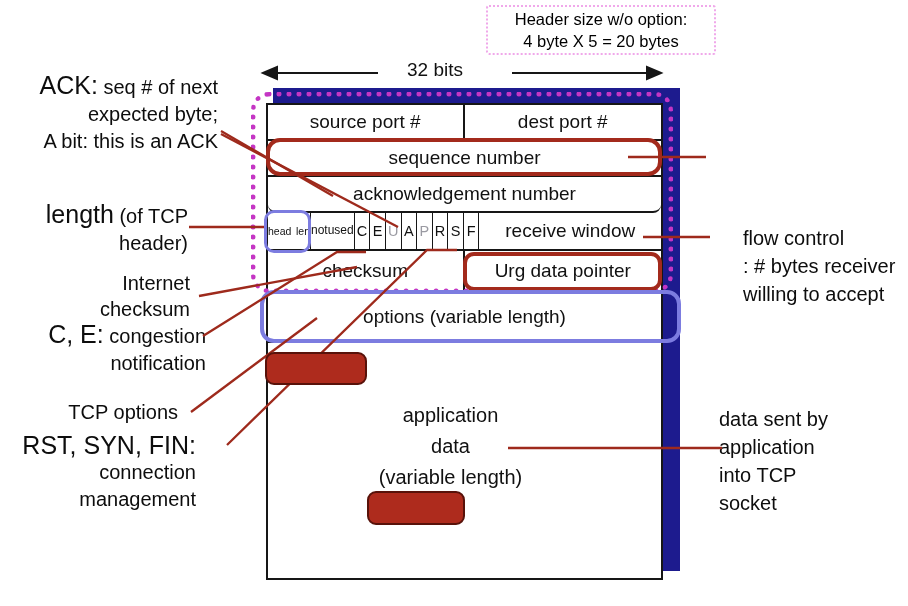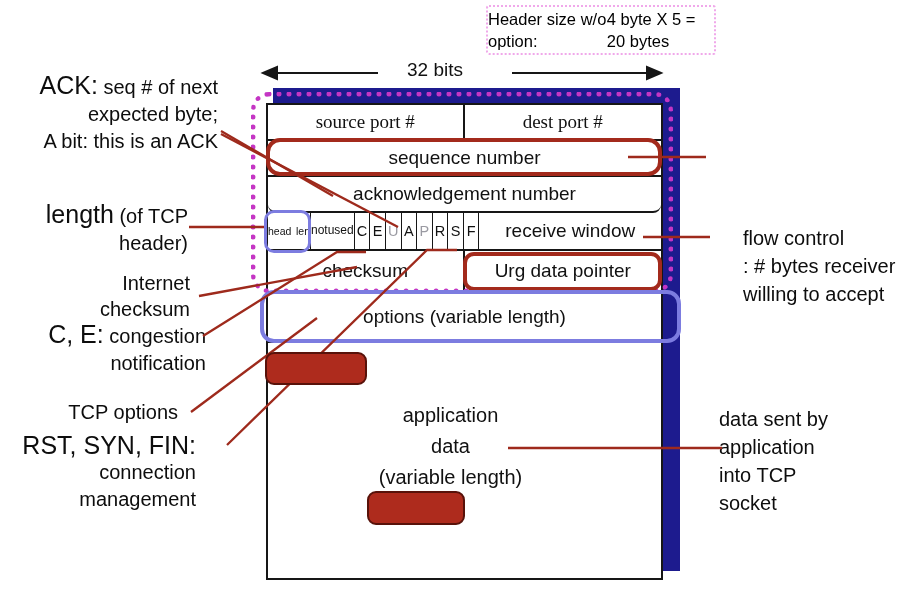--- a/index.html
+++ b/index.html
@@ -5,21 +5,21 @@
   html,body{margin:0;padding:0;background:#fff;}
   .canvas{position:relative;width:908px;height:606px;background:#fff;overflow:hidden;
           font-family:"Liberation Sans",sans-serif;color:#111;}
 
   
   .navy-shadow{position:absolute;left:273px;top:88px;width:407px;height:483px;background:#1d1b8e;}
   .seg-table{position:absolute;left:266px;top:103px;width:397px;height:477px;background:#fff;
              border:2px solid #161616;box-sizing:border-box;z-index:10;}
   .row{position:absolute;left:0;width:393px;border-bottom:2px solid #161616;box-sizing:border-box;
        display:flex;align-items:center;justify-content:center;font-size:19px;}
-  .r1{top:0;height:36px;font-family:Liberation Serif, serif;}
+  .r1{top:0;height:36px;}
   .r2{top:36px;height:36px;}
   .r3{top:72px;height:36px;border-radius:8px;}
   .r4{top:108px;height:38px;padding:0;justify-content:flex-start;}
   .r5{top:146px;height:42px;}
   .r6{top:188px;height:50px;}
   .half{flex:0 0 196.5px;display:flex;align-items:center;justify-content:center;height:100%;box-sizing:border-box;}
   .half.first{border-right:2px solid #161616;}
   .cell{display:flex;flex-direction:row;align-items:center;justify-content:space-between;height:100%;
         box-sizing:border-box;border-right:1.5px solid #161616;}
   .cell-headlen{flex:0 0 43px;font-size:10.5px;line-height:11px;}
@@ -32,21 +32,21 @@
   .app-text{position:absolute;left:0;top:295px;width:365px;text-align:center;font-size:20px;line-height:31px;}
 
   
   .outline{position:absolute;box-sizing:border-box;z-index:30;pointer-events:none;}
   .magenta-dotted{left:251px;top:92px;width:422px;height:201px;border:5px dotted #c435c4;border-radius:18px;}
   .seq-red{left:266px;top:138px;width:396px;height:38px;border:4px solid #a32a1c;border-radius:14px;}
   .urg-red{left:463px;top:252px;width:199px;height:39px;border:4.5px solid #a32a1c;border-radius:11px;}
   .headlen-blue{left:264px;top:210px;width:47px;height:43px;border:3.5px solid #7c7ce0;border-radius:10px;}
   .options-blue{left:260px;top:290px;width:421px;height:53px;border:4px solid #7c7ce0;border-radius:14px;}
   .title-box{left:486px;top:5px;width:230px;height:50px;border:2px dotted #f0a8ea;border-radius:3px;
-             display:flex;flex-direction:row;align-items:center;justify-content:center;
+             display:flex;flex-direction:column;align-items:center;justify-content:center;
              font-size:16.5px;line-height:22px;color:#000;}
 
   .red-chip{position:absolute;background:#ae2b1d;border:2px solid #58120a;border-radius:9px;z-index:45;}
   .chip1{left:265px;top:352px;width:98px;height:29px;}
   .chip2{left:367px;top:491px;width:94px;height:30px;}
 
   .bits-label{position:absolute;left:380px;top:59px;width:110px;text-align:center;font-size:19px;z-index:20;}
 
   
   .ann{position:absolute;z-index:20;font-size:20px;line-height:27px;color:#0d0d0d;}

